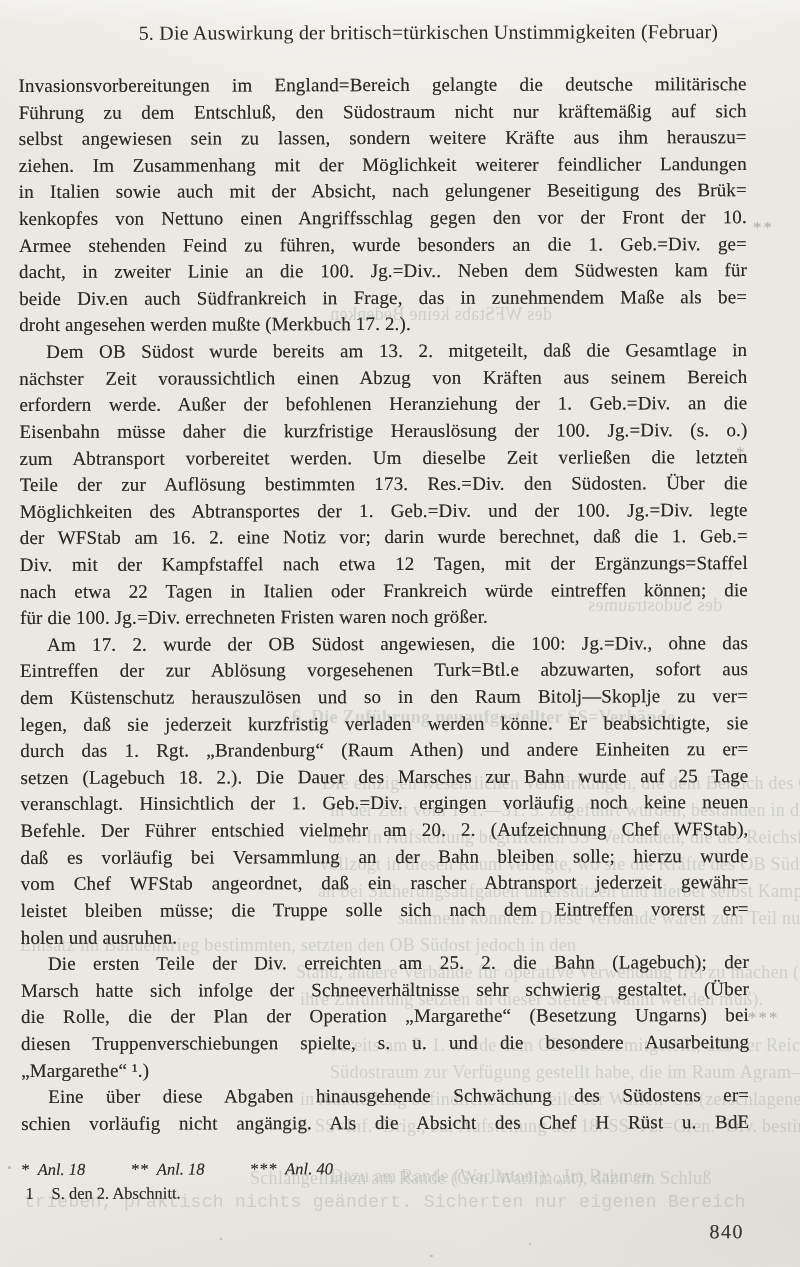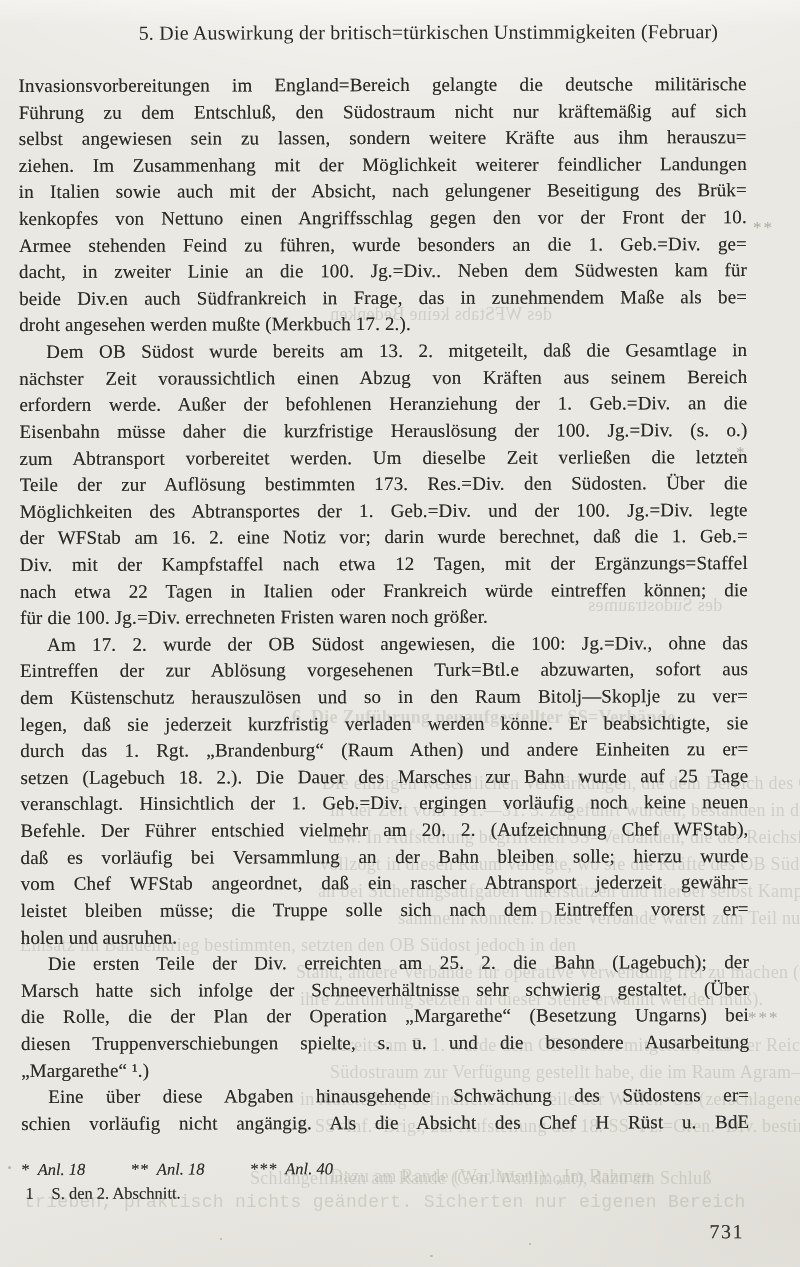--- a/index.html
+++ b/index.html
@@ -152,15 +152,15 @@
         </span>
         <span class="fn-ref">
           <span class="marker">***</span><span class="label">Anl. 40</span>
         </span>
       </div>
       <div class="fn-note">
         <span class="num">1</span><span>S. den 2. Abschnitt.</span>
       </div>
     </div>
 
-    <div class="page-number">731</div>
+    <div class="page-number">840</div>
   </div>
 </div>
 
 </body></html>

